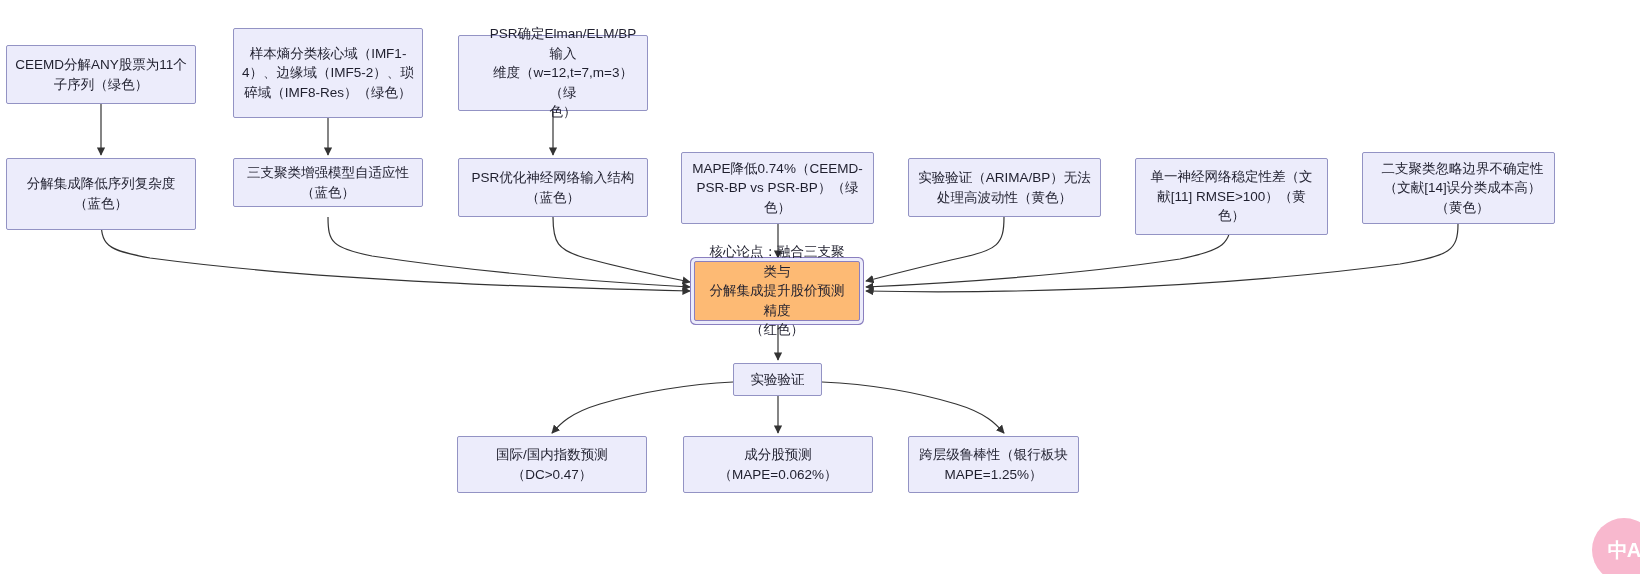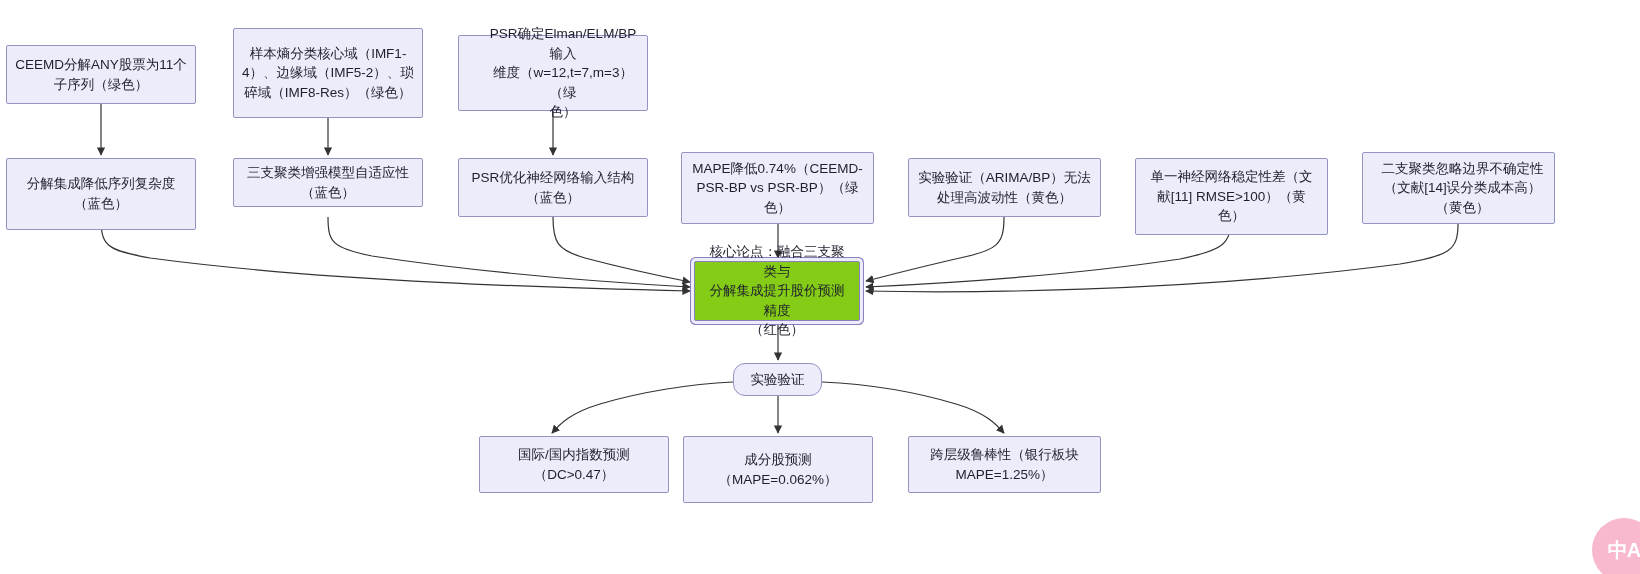--- a/index.html
+++ b/index.html
@@ -37,21 +37,21 @@
     padding:4px 8px;
   }
   .node .label{
     display:block;
     width:100%;
     white-space:pre-line;
   }
   .node.core{
     border:1px solid #8A7FBF;
     box-shadow:0 0 0 3px #ECECFB, 0 0 0 4px #8A7FBF;
-    background:#84cc16;
+    background:#fdba74;
   }
   .watermark{
     position:absolute;
     width:64px;
     height:64px;
     border-radius:50%;
     background:#F8B8CE;
     display:flex;
     align-items:center;
     justify-content:center;
@@ -157,35 +157,35 @@
 （文献[14]误分类成本高）
 （黄色）</span>
   </div>
 
   <div class="node core" style="left:694px;top:261px;width:166px;height:60px;">
     <span class="label">核心论点：融合三支聚类与
 分解集成提升股价预测精度
 （红色）</span>
   </div>
 
-  <div class="node" style="left:733px;top:363px;width:89px;height:33px;border-radius:12px;">
+  <div class="node" style="left:733px;top:363px;width:89px;height:33px;">
     <span class="label">实验验证</span>
   </div>
 
-  <div class="node" style="left:479px;top:436px;width:190px;height:57px;">
+  <div class="node" style="left:457px;top:436px;width:190px;height:57px;">
     <span class="label">国际/国内指数预测
 （DC&gt;0.47）</span>
   </div>
 
-  <div class="node" style="left:683px;top:436px;width:190px;height:67px;">
+  <div class="node" style="left:683px;top:436px;width:190px;height:57px;">
     <span class="label">成分股预测
 （MAPE=0.062%）</span>
   </div>
 
-  <div class="node" style="left:908px;top:436px;width:193px;height:57px;">
+  <div class="node" style="left:908px;top:436px;width:171px;height:57px;">
     <span class="label">跨层级鲁棒性（银行板块
 MAPE=1.25%）</span>
   </div>
 
   <div class="watermark" style="left:1592px;top:518px;">
     <span class="wm-inner">中A</span>
   </div>
 
 </div>
 

